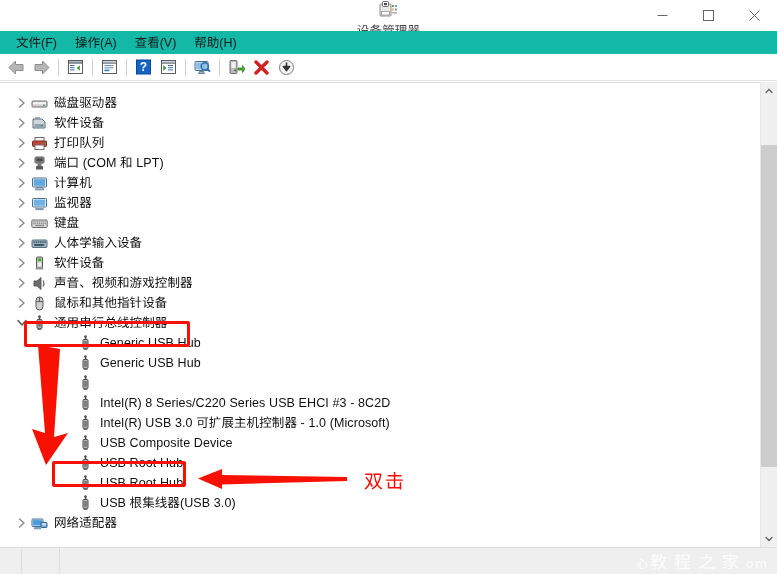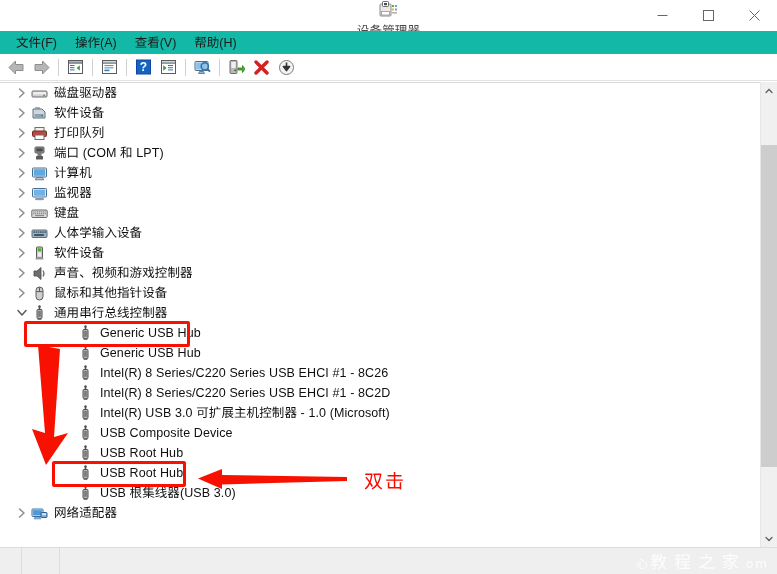--- a/index.html
+++ b/index.html
@@ -118,21 +118,21 @@
     left: 0; top: 82px;
     width: 777px;
     height: 465px;
     background: #ffffff;
     border-top: 1px solid #d8d8d8;
     box-sizing: border-box;
     overflow: hidden;
   }
   .tree {
     position: absolute;
-    left: 0; top: 0;
+    left: 0; top: 10px;
     width: 755px;
     height: 465px;
     overflow: hidden;
     text-align: center;
   }
   .row {
     height: 20px;
     display: flex;
     align-items: center;
     white-space: nowrap;
@@ -640,34 +640,33 @@
           <span class="chev"></span>
           <span class="ico">
             <svg width="17" height="17" viewBox="0 0 17 17">
               <rect x="6" y="4.5" width="5" height="9" rx="1" fill="#b4b4b4" stroke="#4f4f4f" stroke-width="1"></rect>
               <rect x="7.2" y="6" width="2.6" height="5.8" fill="#7a7a7a"></rect>
               <path d="M8.5 1 L8.5 4.5" stroke="#4f4f4f" stroke-width="1.6"></path>
               <circle cx="8.5" cy="1.4" r="1.2" fill="#4f4f4f"></circle>
               <rect x="6.6" y="13.5" width="3.8" height="1.6" rx="0.4" fill="#7a7a7a"></rect>
             </svg>
           </span>
-          <span class="lbl">Intel(R) 8 Series/C220 Series USB EHCI #1 - 8C26</span>
-        </div>
-        <div class="row lvl2">
-          <span class="chev"></span>
-          <span class="ico">
-            <svg width="17" height="17" viewBox="0 0 17 17">
-              <rect x="6" y="4.5" width="5" height="9" rx="1" fill="#b4b4b4" stroke="#4f4f4f" stroke-width="1"></rect>
-              <rect x="7.2" y="6" width="2.6" height="5.8" fill="#7a7a7a"></rect>
-              <path d="M8.5 1 L8.5 4.5" stroke="#4f4f4f" stroke-width="1.6"></path>
-              <circle cx="8.5" cy="1.4" r="1.2" fill="#4f4f4f"></circle>
-              <rect x="6.6" y="13.5" width="3.8" height="1.6" rx="0.4" fill="#7a7a7a"></rect>
-            </svg>
-          </span>
-          <span class="lbl">Intel(R) 8 Series/C220 Series USB EHCI #1 - 8C2D</span>
+        </div>
+        <div class="row lvl2">
+          <span class="chev"></span>
+          <span class="ico">
+            <svg width="17" height="17" viewBox="0 0 17 17">
+              <rect x="6" y="4.5" width="5" height="9" rx="1" fill="#b4b4b4" stroke="#4f4f4f" stroke-width="1"></rect>
+              <rect x="7.2" y="6" width="2.6" height="5.8" fill="#7a7a7a"></rect>
+              <path d="M8.5 1 L8.5 4.5" stroke="#4f4f4f" stroke-width="1.6"></path>
+              <circle cx="8.5" cy="1.4" r="1.2" fill="#4f4f4f"></circle>
+              <rect x="6.6" y="13.5" width="3.8" height="1.6" rx="0.4" fill="#7a7a7a"></rect>
+            </svg>
+          </span>
+          <span class="lbl">Intel(R) 8 Series/C220 Series USB EHCI #3 - 8C2D</span>
         </div>
         <div class="row lvl2">
           <span class="chev"></span>
           <span class="ico">
             <svg width="17" height="17" viewBox="0 0 17 17">
               <rect x="6" y="4.5" width="5" height="9" rx="1" fill="#b4b4b4" stroke="#4f4f4f" stroke-width="1"></rect>
               <rect x="7.2" y="6" width="2.6" height="5.8" fill="#7a7a7a"></rect>
               <path d="M8.5 1 L8.5 4.5" stroke="#4f4f4f" stroke-width="1.6"></path>
               <circle cx="8.5" cy="1.4" r="1.2" fill="#4f4f4f"></circle>
               <rect x="6.6" y="13.5" width="3.8" height="1.6" rx="0.4" fill="#7a7a7a"></rect>

